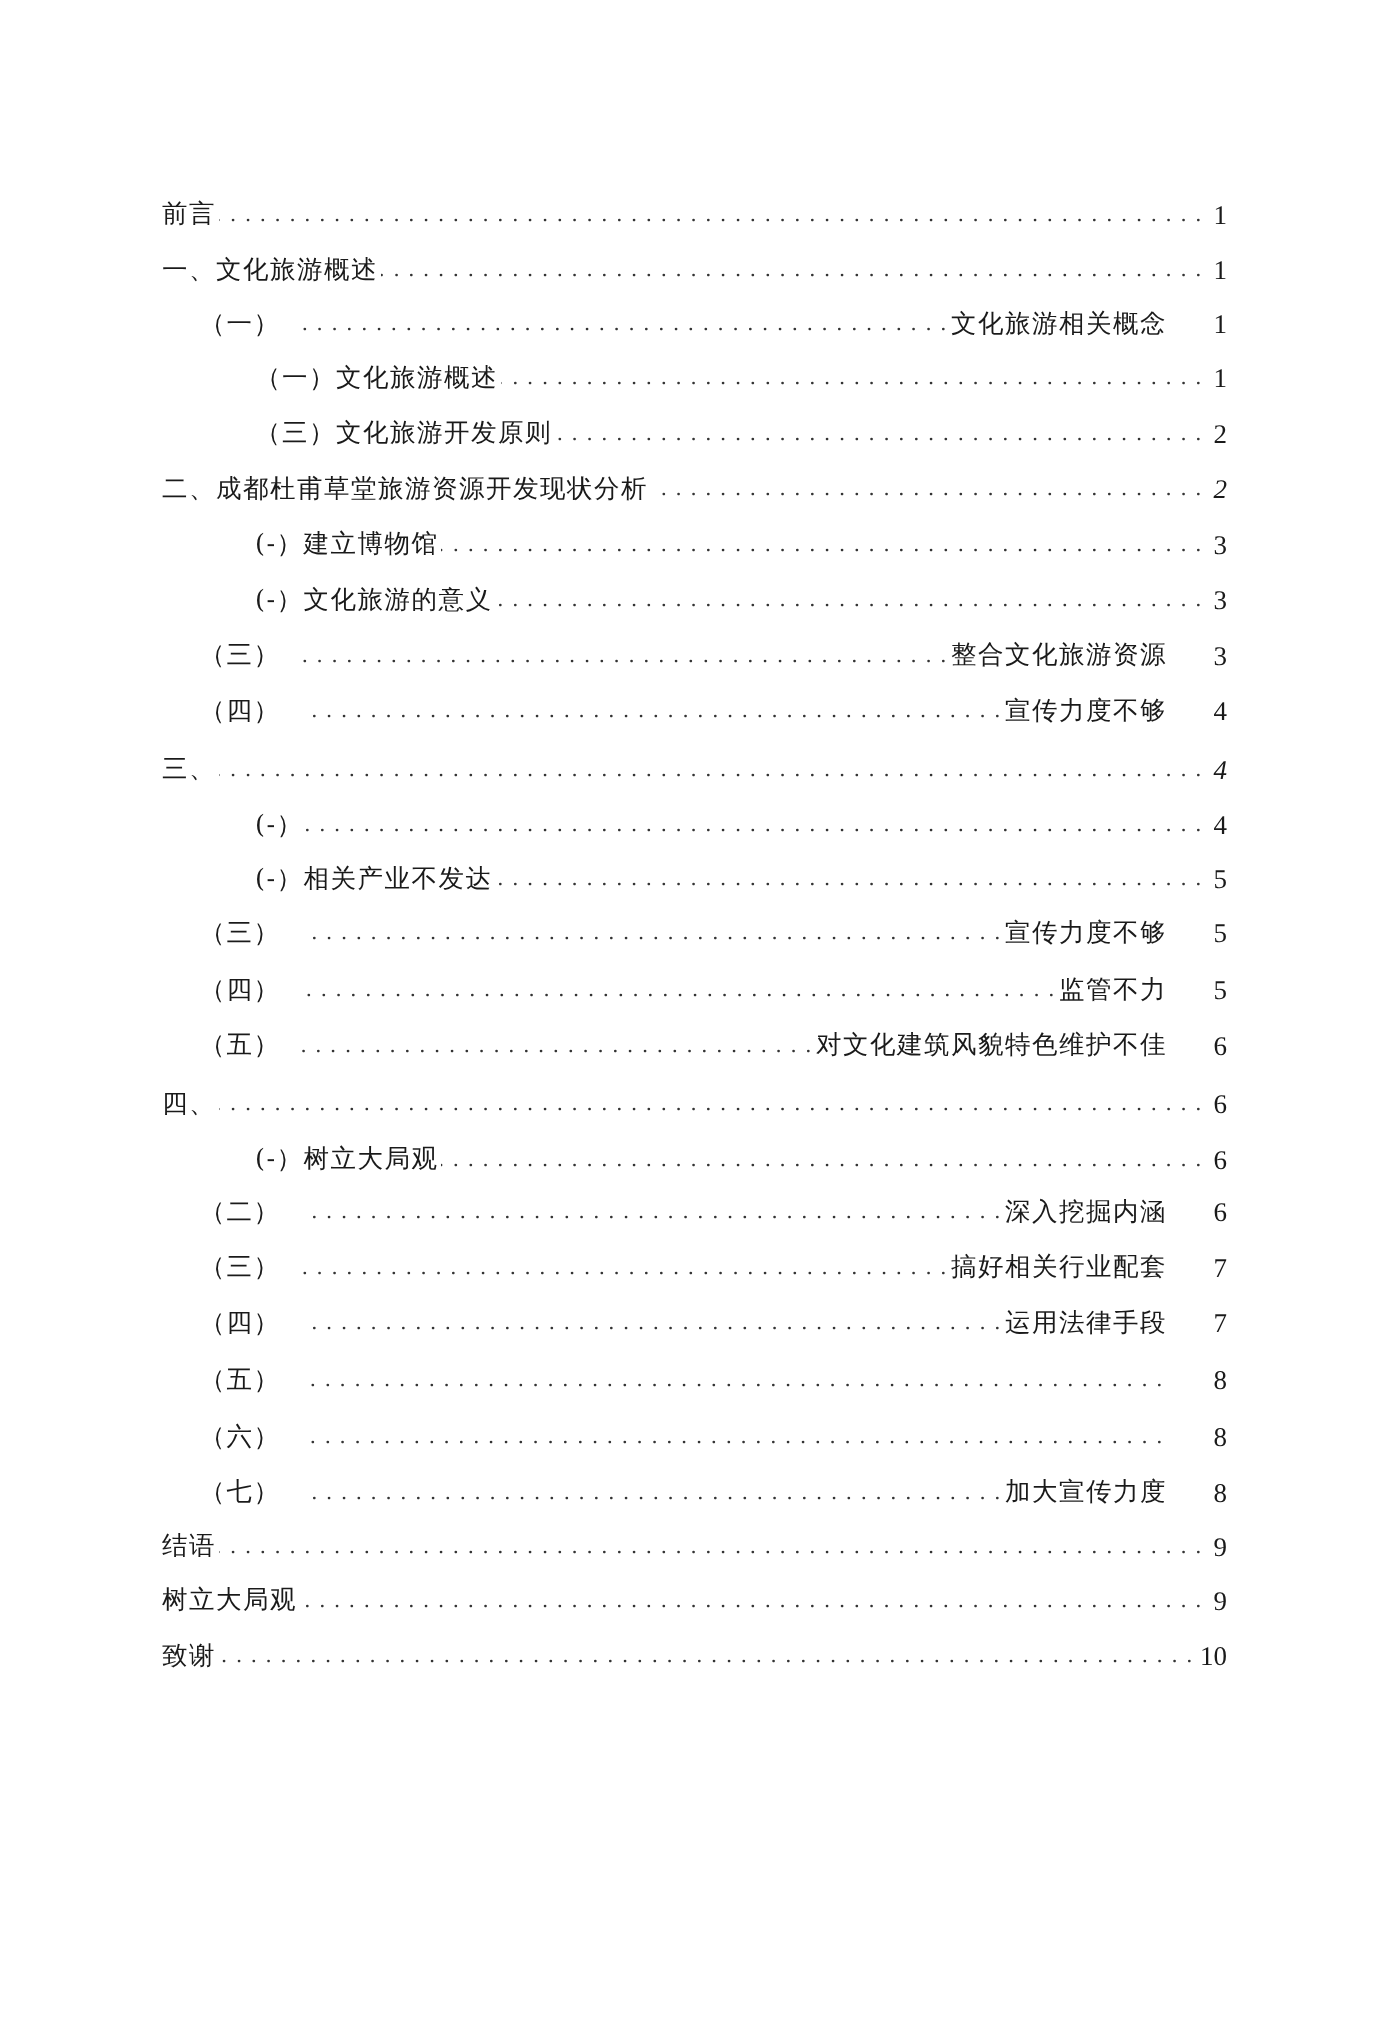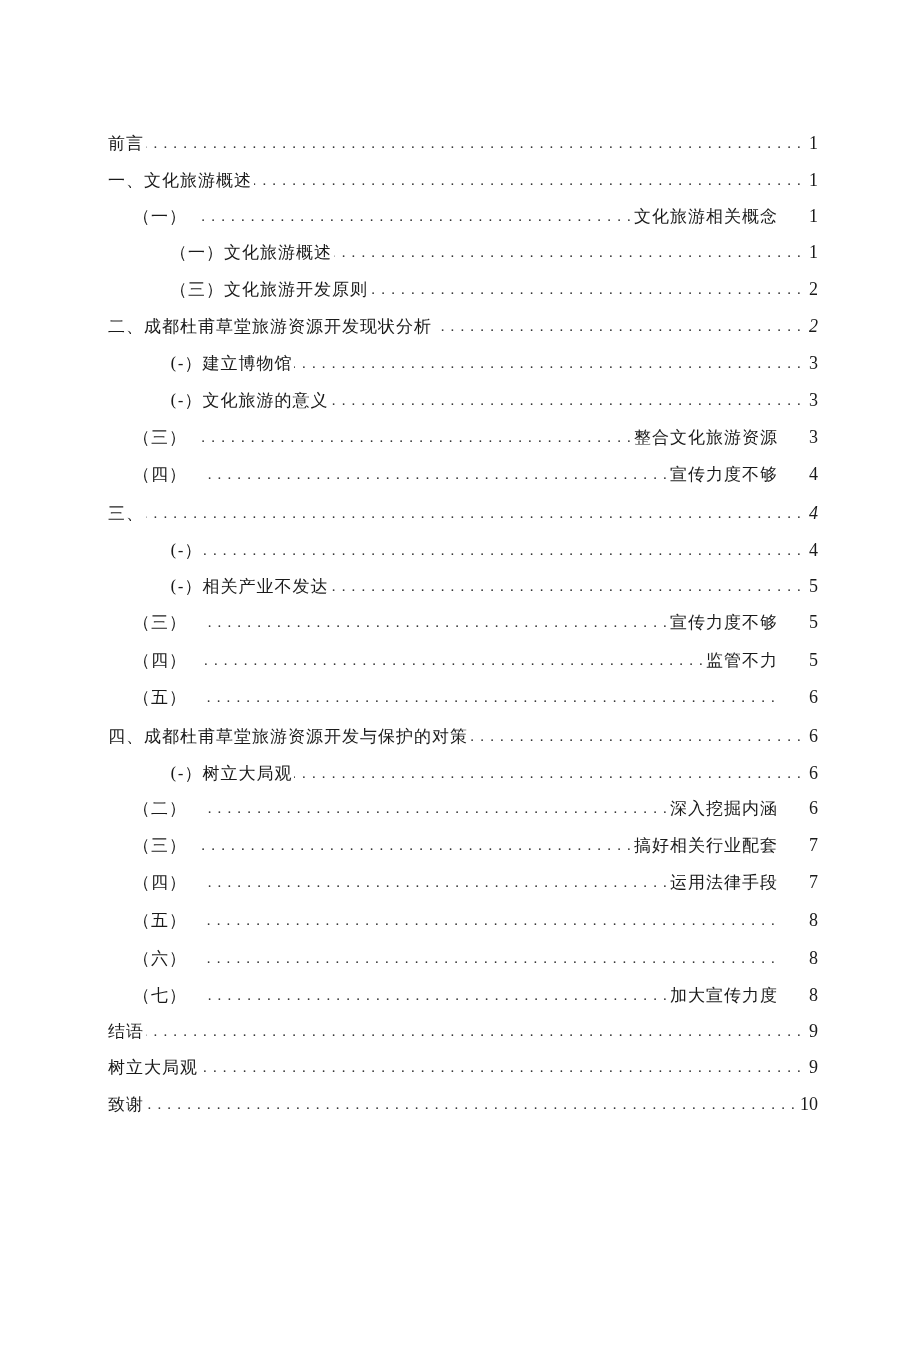--- a/index.html
+++ b/index.html
@@ -123,26 +123,26 @@
   <div class="row l2 gap" style="top:647px">
     <span class="lbl">（四）</span>
     <span class="leader" style="margin-left:14px"></span>
     <span class="title-r">监管不力</span>
     <span class="page">5</span>
   </div>
 
   <div class="row l2 gap" style="top:684px">
     <span class="lbl">（五）</span>
     <span class="leader" style="margin-left:14px"></span>
+    <span class="title-r">对文化建筑风貌特色维护不佳</span>
     <span class="page">6</span>
   </div>
 
   <div class="row l1" style="top:723px">
     <span class="lbl">四、</span>
-    <span class="lbl">成都杜甫草堂旅游资源开发与保护的对策</span>
     <span class="leader"></span>
     <span class="page">6</span>
   </div>
 
   <div class="row l3" style="top:760px">
     <span class="lbl">(-）</span>
     <span class="lbl">树立大局观</span>
     <span class="leader"></span>
     <span class="page">6</span>
   </div>

